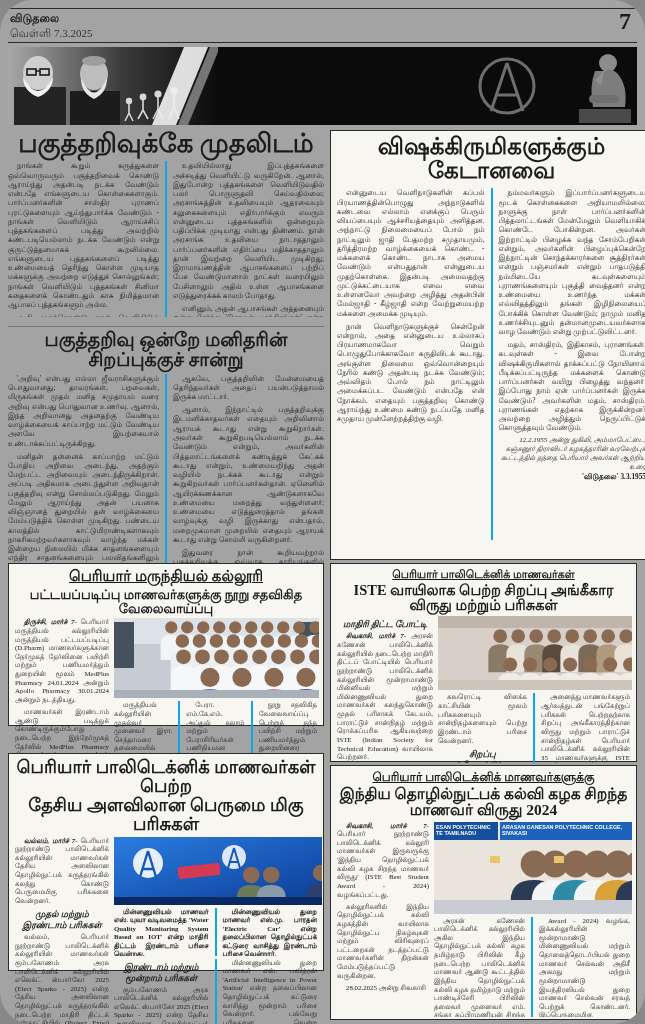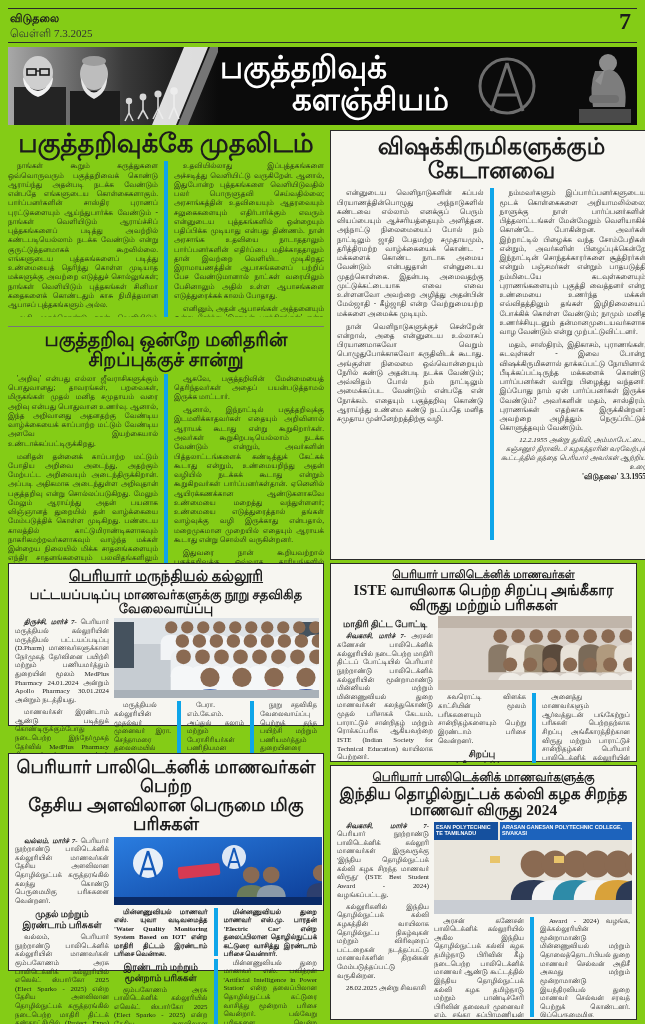--- a/index.html
+++ b/index.html
@@ -1,39 +1,39 @@
 <!DOCTYPE html>
 <html><head>
 <meta charset="utf-8">
 <style>
   html,body{margin:0;padding:0;background:#888;}
-  .page{width:645px;height:1024px;background:#84cc16;position:relative;margin:0 auto;
-        font-family:"Liberation Serif","DejaVu Serif",serif;color:#1c1c1c;overflow:hidden;}
+  .page{width:645px;height:1024px;background:#a3a3a3;position:relative;margin:0 auto;
+        font-family:"Liberation Serif","DejaVu Serif",serif;color:#1c1c1c;overflow:hidden;border-radius:32px;}
   .abs{position:absolute;}
   .rule{background:#2a2a2a;height:1px;}
   .paper-name{font-size:11px;font-weight:bold;}
   .paper-date{font-size:11px;color:#333;}
   .page-num{font-size:24px;font-weight:bold;}
   
   .banner{background:#0b0b0b;overflow:hidden;}
   .banner-title{color:#fff;font-weight:bold;line-height:1.04;text-shadow:1px 1px 0 #000;}
   .banner-title .l1{font-size:31px;}
   .banner-title .l2{font-size:31px;margin-left:72px;}
   
   .headline{font-weight:bold;text-align:center;line-height:1.05;}
   .kicker{font-weight:bold;text-align:center;text-decoration:underline;}
   .cols{display:flex;}
   .col{flex:1;overflow:hidden;min-width:0;}
-  .col + .col{border-left:4px solid #0ea5e9;margin-left:6px;padding-left:6px;}
+  .col + .col{border-left:2px solid #0ea5e9;margin-left:6px;padding-left:6px;}
   .col p{font-size:7.3px;line-height:1.27;text-align:justify;margin:0 0 3.5px;text-indent:9px;}
   .small p{font-size:6.9px;line-height:1.25;}
   .dl{font-weight:bold;font-style:italic;}
   .credit{font-size:7px;font-style:italic;text-align:right;margin-top:2px;}
   .source{font-size:7.3px;font-weight:bold;text-align:right;}
-  .subhead{font-size:9px;font-weight:bold;text-align:center;margin:3px 0 2px;}
+  .subhead{font-size:9px;font-weight:bold;text-align:center;margin:3px 0 2px;font-style:italic;}
   .boxed{border:1.2px solid #2b2b2b;box-sizing:border-box;padding:4px 6px;background:#f7f6f1;}
   .caption p{font-size:6.8px;font-weight:bold;line-height:1.25;text-align:justify;margin:0;}
   .photo{display:block;}
   .photo-wrap{position:relative;}
   .pbanner{position:absolute;color:#fff;font-family:"Liberation Sans","DejaVu Sans",sans-serif;
            font-weight:bold;font-size:5.4px;line-height:1.15;overflow:hidden;}
 </style>
 </head>
 <body>
 
@@ -107,24 +107,20 @@
             <line x1="3" y1="5" x2="3" y2="18"></line>
             <line x1="3" y1="18" x2="-2" y2="30"></line>
             <line x1="3" y1="18" x2="8" y2="30"></line>
           </g>
       </g>
 
       <polygon points="176,0 200,0 168,78 144,78" fill="#efefef" opacity="0.92"></polygon>
       <polygon points="202,0 212,0 180,78 170,78" fill="#8f8f8f" opacity="0.8"></polygon>
     </svg>
 
-    <div class="abs banner-title" style="left:212px;top:5px;width:270px">
-      <div class="l1">பகுத்தறிவுக்</div>
-      <div class="l2">களஞ்சியம்</div>
-    </div>
 
     <svg class="abs" style="right:96px;top:6px" width="68" height="66" viewBox="0 0 68 66">
       <circle cx="34" cy="33" r="27" fill="none" stroke="#6e6e6e" stroke-width="3"></circle>
       <path d="M34 10 L18 58 M34 10 L50 58 M23 42 L45 42" fill="none" stroke="#6e6e6e" stroke-width="3"></path>
     </svg>
     <svg class="abs" style="right:0;top:0" width="92" height="78" viewBox="0 0 92 78">
       <rect x="34" y="62" width="52" height="14" fill="#4a4a4a"></rect>
       <circle cx="63" cy="16" r="9" fill="#8c8c8c"></circle>
       <path d="M50 24 Q44 40 48 60 L80 60 Q83 38 72 26 Q66 20 60 24 Z" fill="#7d7d7d"></path>
       <path d="M60 22 L50 34 L56 38 Z" fill="#909090"></path>

